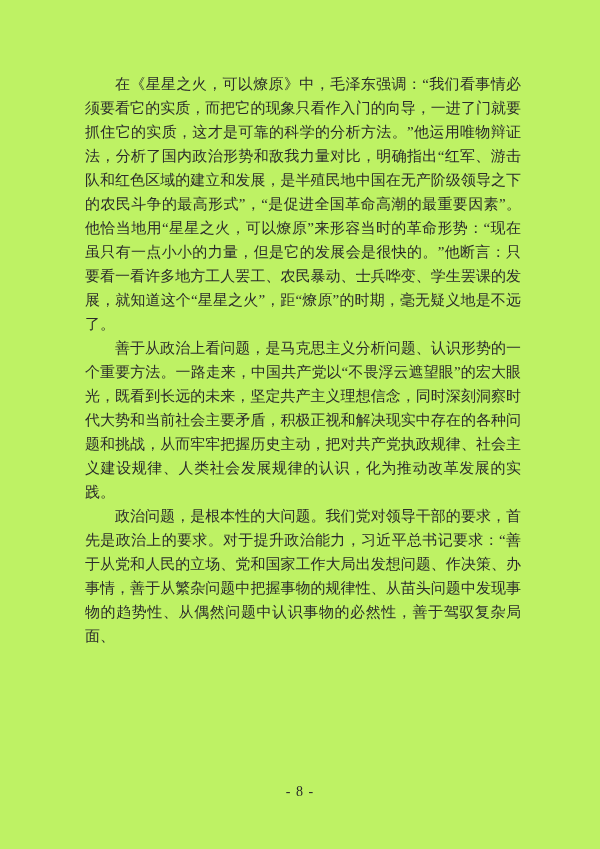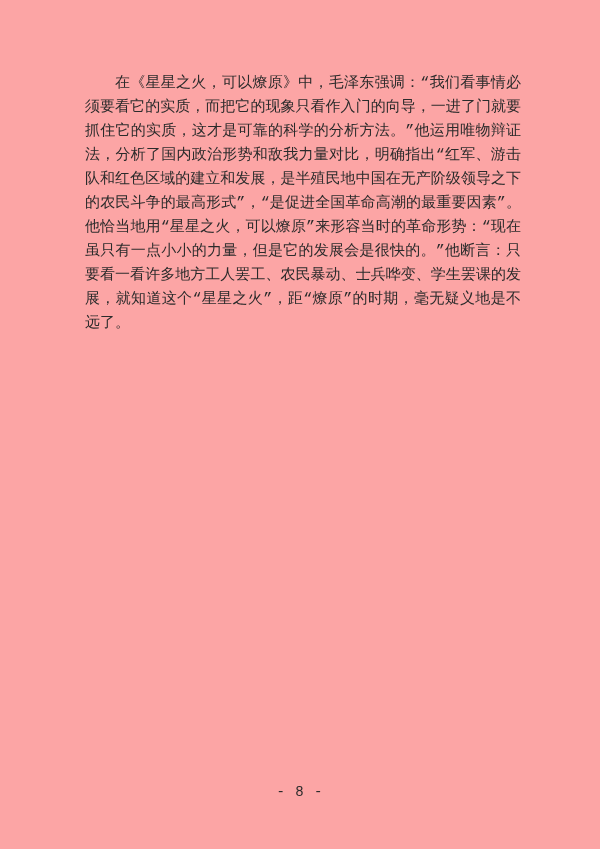--- a/index.html
+++ b/index.html
@@ -4,23 +4,23 @@
 <style>
   html, body {
     margin: 0;
     padding: 0;
     background: #ffffff;
   }
   .page {
     position: relative;
     width: 600px;
     height: 849px;
-    background: #fca5a5;
+    background: #bef264;
     overflow: hidden;
-    font-family: Liberation Mono, monospace;
+    font-family: Liberation Serif, serif;
     color: #2b2b2b;
   }
   .content {
     position: absolute;
     left: 85px;
     top: 72px;
     width: 436px;
   }
   .para {
     margin: 0;
@@ -42,15 +42,17 @@
     letter-spacing: 1px;
     color: #2b2b2b;
   }
 </style>
 </head>
 <body>
 
 <div class="page">
   <div class="content">
     <p class="para">在《星星之火，可以燎原》中，毛泽东强调：“我们看事情必须要看它的实质，而把它的现象只看作入门的向导，一进了门就要抓住它的实质，这才是可靠的科学的分析方法。”他运用唯物辩证法，分析了国内政治形势和敌我力量对比，明确指出“红军、游击队和红色区域的建立和发展，是半殖民地中国在无产阶级领导之下的农民斗争的最高形式”，“是促进全国革命高潮的最重要因素”。他恰当地用“星星之火，可以燎原”来形容当时的革命形势：“现在虽只有一点小小的力量，但是它的发展会是很快的。”他断言：只要看一看许多地方工人罢工、农民暴动、士兵哗变、学生罢课的发展，就知道这个“星星之火”，距“燎原”的时期，毫无疑义地是不远了。</p>
+    <p class="para">善于从政治上看问题，是马克思主义分析问题、认识形势的一个重要方法。一路走来，中国共产党以“不畏浮云遮望眼”的宏大眼光，既看到长远的未来，坚定共产主义理想信念，同时深刻洞察时代大势和当前社会主要矛盾，积极正视和解决现实中存在的各种问题和挑战，从而牢牢把握历史主动，把对共产党执政规律、社会主义建设规律、人类社会发展规律的认识，化为推动改革发展的实践。</p>
+    <p class="para">政治问题，是根本性的大问题。我们党对领导干部的要求，首先是政治上的要求。对于提升政治能力，习近平总书记要求：“善于从党和人民的立场、党和国家工作大局出发想问题、作决策、办事情，善于从繁杂问题中把握事物的规律性、从苗头问题中发现事物的趋势性、从偶然问题中认识事物的必然性，善于驾驭复杂局面、</p>
   </div>
   <div class="page-number">- 8 -</div>
 </div>
 
 </body></html>

